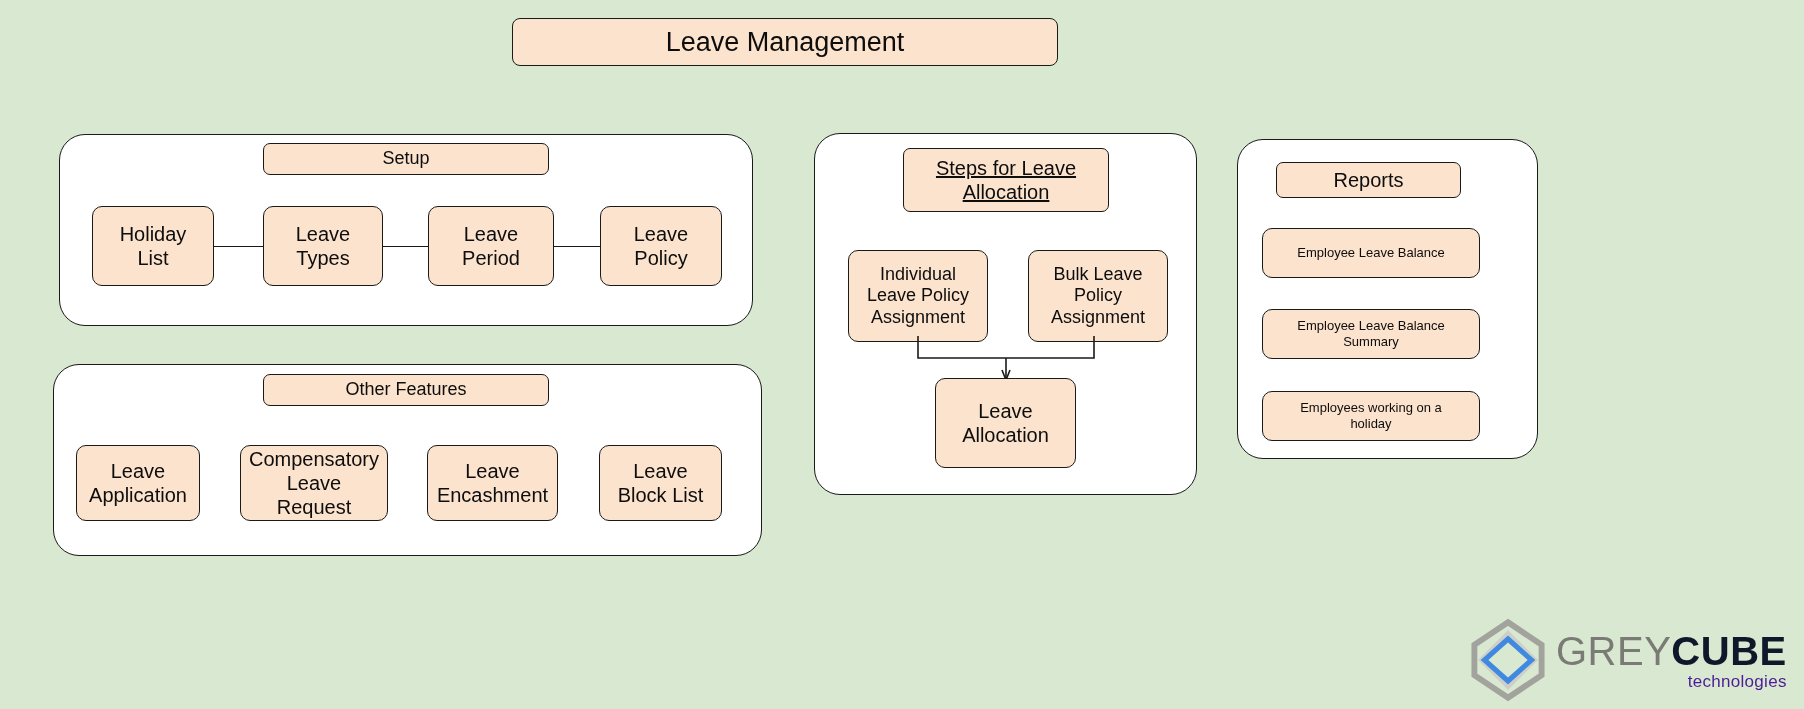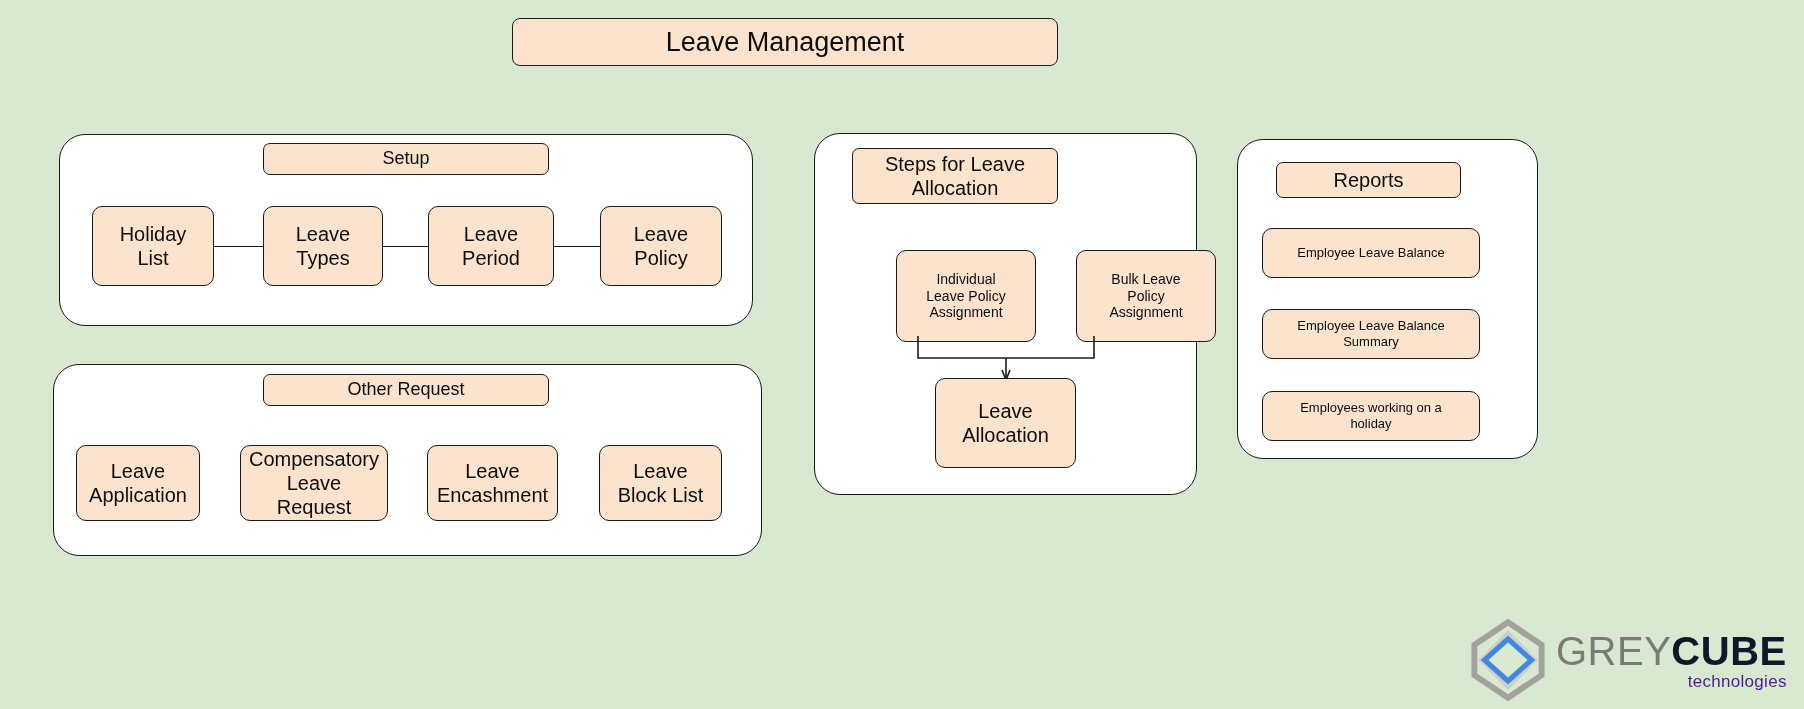--- a/index.html
+++ b/index.html
@@ -70,21 +70,21 @@
     font-size: 18px;
     border-radius: 7px;
   }
   .section-heading-sm {
     font-size: 20px;
     border-radius: 7px;
   }
 
   
   .item-lg { font-size: 20px; }
-  .item-md { font-size: 14px; margin-left: 48px; }
+  .item-md { font-size: 18px; }
   .item-sm { font-size: 13px; }
 
   
   #logo {
     position: absolute;
     left: 1466px;
     top: 617px;
     width: 330px;
     height: 86px;
     display: flex;
@@ -126,34 +126,34 @@
 List</div>
   <div class="node item-lg" style="left:263px; top:206px; width:120px; height:80px;">Leave
 Types</div>
   <div class="node item-lg" style="left:428px; top:206px; width:126px; height:80px;">Leave
 Period</div>
   <div class="node item-lg" style="left:600px; top:206px; width:122px; height:80px;">Leave
 Policy</div>
 
   <div class="group" id="other-features-group" style="left:53px; top:364px; width:709px; height:192px;"></div>
 
-  <div class="node section-heading" style="left:263px; top:374px; width:286px; height:32px;">Other Request</div>
+  <div class="node section-heading" style="left:263px; top:374px; width:286px; height:32px;">Other Features</div>
 
   <div class="node item-lg" style="left:76px; top:445px; width:124px; height:76px;">Leave
 Application</div>
   <div class="node item-lg" style="left:240px; top:445px; width:148px; height:76px;">Compensatory
 Leave Request</div>
   <div class="node item-lg" style="left:427px; top:445px; width:131px; height:76px;">Leave
 Encashment</div>
   <div class="node item-lg" style="left:599px; top:445px; width:123px; height:76px;">Leave
 Block List</div>
 
   <div class="group" id="steps-group" style="left:814px; top:133px; width:383px; height:362px;"></div>
 
-  <div class="node section-heading-sm" style="left:852px; top:148px; width:206px; height:56px;">Steps for Leave
+  <div class="node section-heading-sm" style="left:903px; top:148px; width:206px; height:64px;text-decoration:underline;">Steps for Leave
 Allocation</div>
 
   <div class="node item-md" style="left:848px; top:250px; width:140px; height:92px;">Individual
 Leave Policy
 Assignment</div>
   <div class="node item-md" style="left:1028px; top:250px; width:140px; height:92px;">Bulk Leave
 Policy
 Assignment</div>
 
   <svg class="connector-svg" style="left:900px; top:336px; width:212px; height:50px;" viewBox="0 0 212 50">

